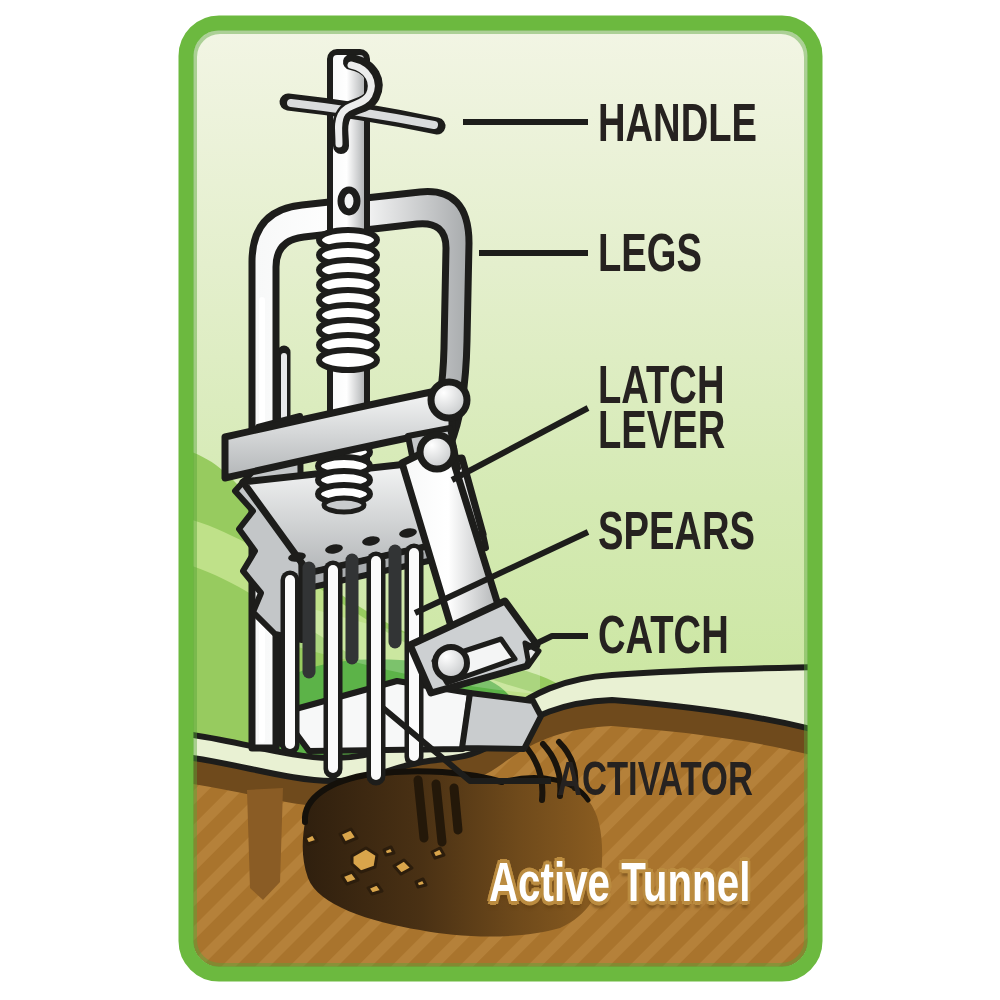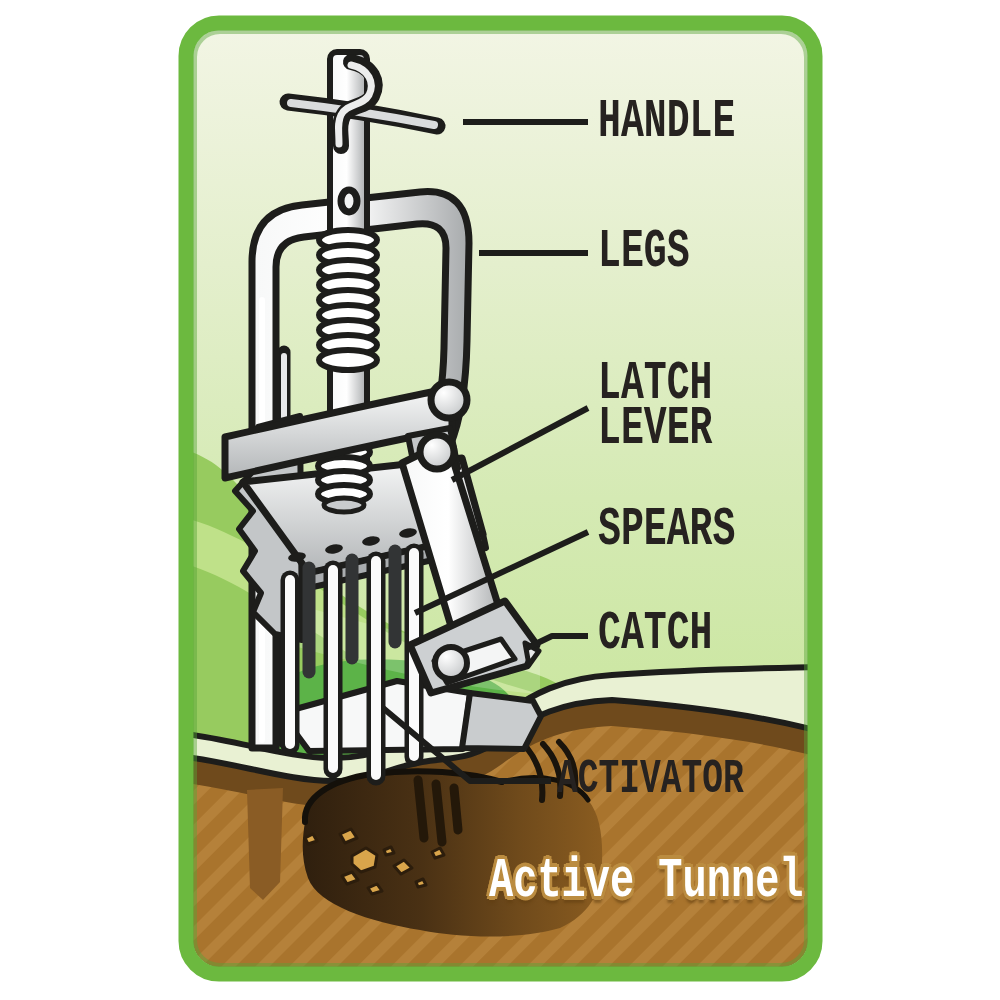--- a/index.html
+++ b/index.html
@@ -1,17 +1,17 @@
 <!DOCTYPE html>
 <html><head>
 <meta charset="utf-8">
 <style>
   html,body{margin:0;padding:0;background:#ffffff;}
   #stage{position:relative;width:1000px;height:1000px;overflow:hidden;
-         font-family:Liberation Mono, monospace;}
+         font-family:Liberation Sans, sans-serif;}
   #art{position:absolute;left:0;top:0;}
   .label{position:absolute;font-weight:bold;color:#262220;font-size:53px;
          line-height:0.85;letter-spacing:0px;white-space:nowrap;
          transform:scaleX(0.72);transform-origin:left top;}
   .label-activator{font-size:48px;}
   .label-tunnel{position:absolute;font-weight:bold;color:#ffffff;font-size:56px;
          white-space:nowrap;transform:scaleX(0.72);transform-origin:left top;
          text-shadow:-3px -3px 0 #bb8c40,3px -3px 0 #bb8c40,-3px 3px 0 #bb8c40,
                      3px 3px 0 #bb8c40,0 -4px 0 #bb8c40,0 4px 0 #bb8c40,
                      -4px 0 0 #bb8c40,4px 0 0 #bb8c40,0 7px 3px rgba(96,62,17,.55);}

